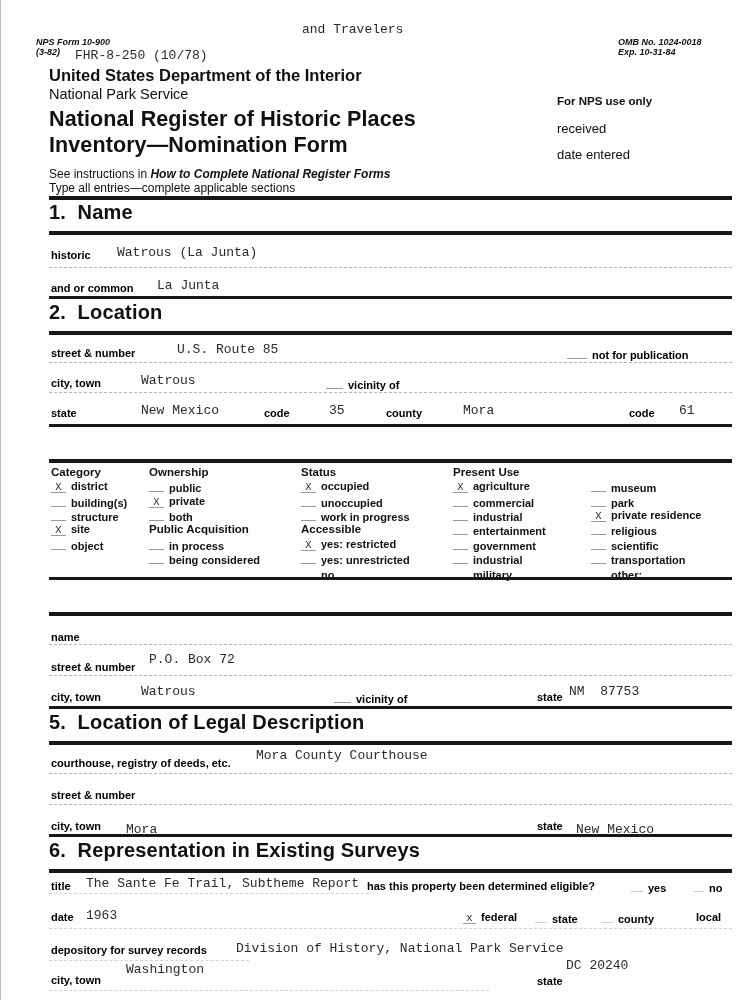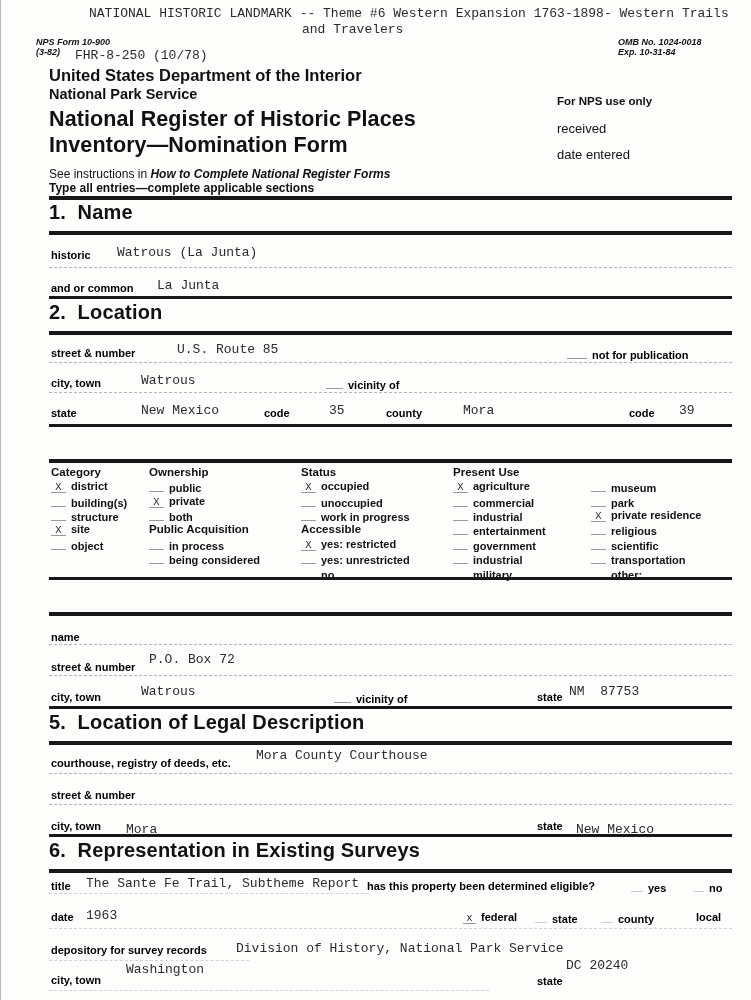--- a/index.html
+++ b/index.html
@@ -27,43 +27,42 @@
   }
   .ci  { position:absolute; font-size:11px; font-weight:bold; white-space:nowrap; }
   .ch  { position:absolute; font-size:11.5px; font-weight:bold; white-space:nowrap; }
   .ital{ font-weight:bold; font-style:italic; }
 </style>
 </head>
 <body>
 
 <div id="page">
 
-  <div class="abs mono" style="left:88px;top:6px">NATIONAL HISTORIC LANDMARK -- Theme #6 Western Expansion 1763-1898- Western Trails</div>
   <div class="abs mono" style="left:301px;top:22px">and Travelers</div>
 
   <div class="abs b9" style="left:35px;top:37px">NPS Form 10-900</div>
   <div class="abs b9" style="left:35px;top:47px">(3-82)</div>
   <div class="abs mono" style="left:74px;top:48px">FHR-8-250 (10/78)</div>
   <div class="abs b9" style="left:617px;top:37px">OMB No. 1024-0018</div>
   <div class="abs b9" style="left:617px;top:47px">Exp. 10-31-84</div>
 
   <div class="abs" style="left:48px;top:66px;font-weight:bold;font-size:16.5px">United States Department of the Interior</div>
-  <div class="abs" style="left:48px;top:86px;font-weight:bold;font-size:14.5px">National Park Service</div>
+  <div class="abs" style="left:48px;top:86px;font-weight:normal;font-size:14.5px">National Park Service</div>
 
   <div class="abs" style="left:556px;top:95px;font-weight:bold;font-size:11.5px">For NPS use only</div>
   <div class="abs sm13" style="left:556px;top:121px">received</div>
   <div class="abs sm13" style="left:556px;top:147px">date entered</div>
 
   <div class="abs big" style="left:48px;top:107px">National Register of Historic Places</div>
   <div class="abs big" style="left:48px;top:133px">Inventory—Nomination Form</div>
 
   <div class="abs" style="left:48px;top:167px;font-size:12px">
     <span>See instructions in </span><span class="ital">How to Complete National Register Forms</span>
   </div>
-  <div class="abs" style="left:48px;top:181px;font-size:12px;font-weight:bold">Type all entries—complete applicable sections</div>
+  <div class="abs" style="left:48px;top:181px;font-size:12px;font-weight:normal">Type all entries—complete applicable sections</div>
 
   <div class="rule" style="top:196px;height:4px"></div>
   <div class="abs sh" style="left:48px;top:201px">1.  Name</div>
   <div class="rule" style="top:231px;height:4px"></div>
 
   <div class="abs lbl" style="left:50px;top:249px">historic</div>
   <div class="abs mono" style="left:116px;top:245px">Watrous (La Junta)</div>
   <div class="dash" style="left:48px;top:267px;width:683px"></div>
 
   <div class="abs lbl" style="left:50px;top:282px">and or common</div>
@@ -83,21 +82,21 @@
   <div class="abs lbl" style="left:325px;top:377px"><span class="bl" style="min-width:17px"></span><span>vicinity of</span></div>
   <div class="dash" style="left:48px;top:392px;width:683px"></div>
 
   <div class="abs lbl" style="left:50px;top:407px">state</div>
   <div class="abs mono" style="left:140px;top:403px">New Mexico</div>
   <div class="abs lbl" style="left:263px;top:407px">code</div>
   <div class="abs mono" style="left:328px;top:403px">35</div>
   <div class="abs lbl" style="left:385px;top:407px">county</div>
   <div class="abs mono" style="left:462px;top:403px">Mora</div>
   <div class="abs lbl" style="left:628px;top:407px">code</div>
-  <div class="abs mono" style="left:678px;top:403px">39</div>
+  <div class="abs mono" style="left:678px;top:403px">61</div>
 
   <div class="rule" style="top:424px;height:3px"></div>
   <div class="rule" style="top:459px;height:4px"></div>
 
   <div class="ch" style="left:50px;top:466px">Category</div>
   <div class="ch" style="left:148px;top:466px">Ownership</div>
   <div class="ch" style="left:300px;top:466px">Status</div>
   <div class="ch" style="left:452px;top:466px">Present Use</div>
 
   <div class="ci" style="left:50px;top:480px"><span class="bl">X</span><span>district</span></div>

